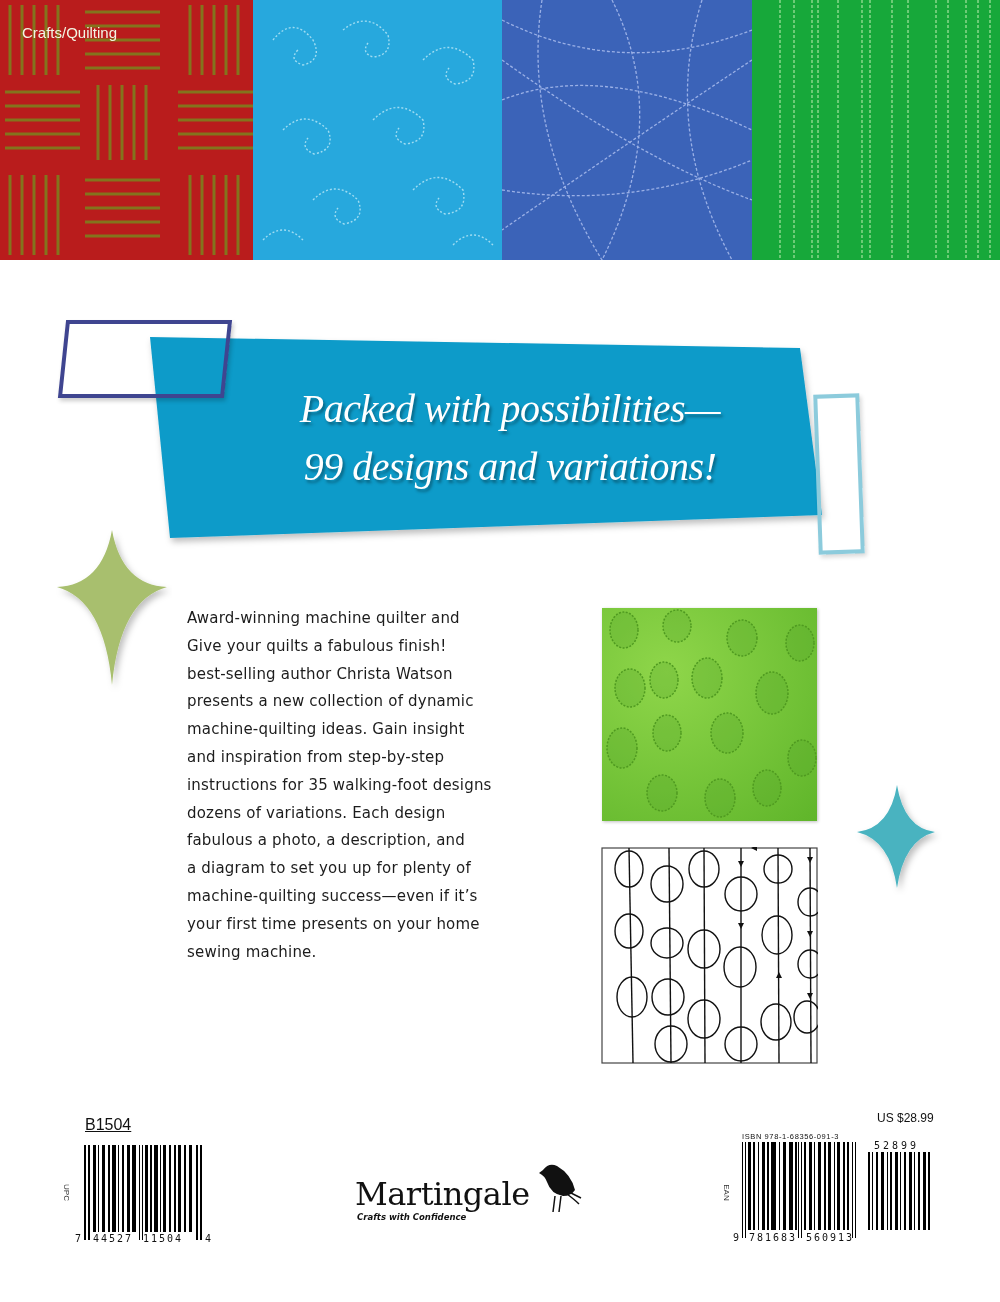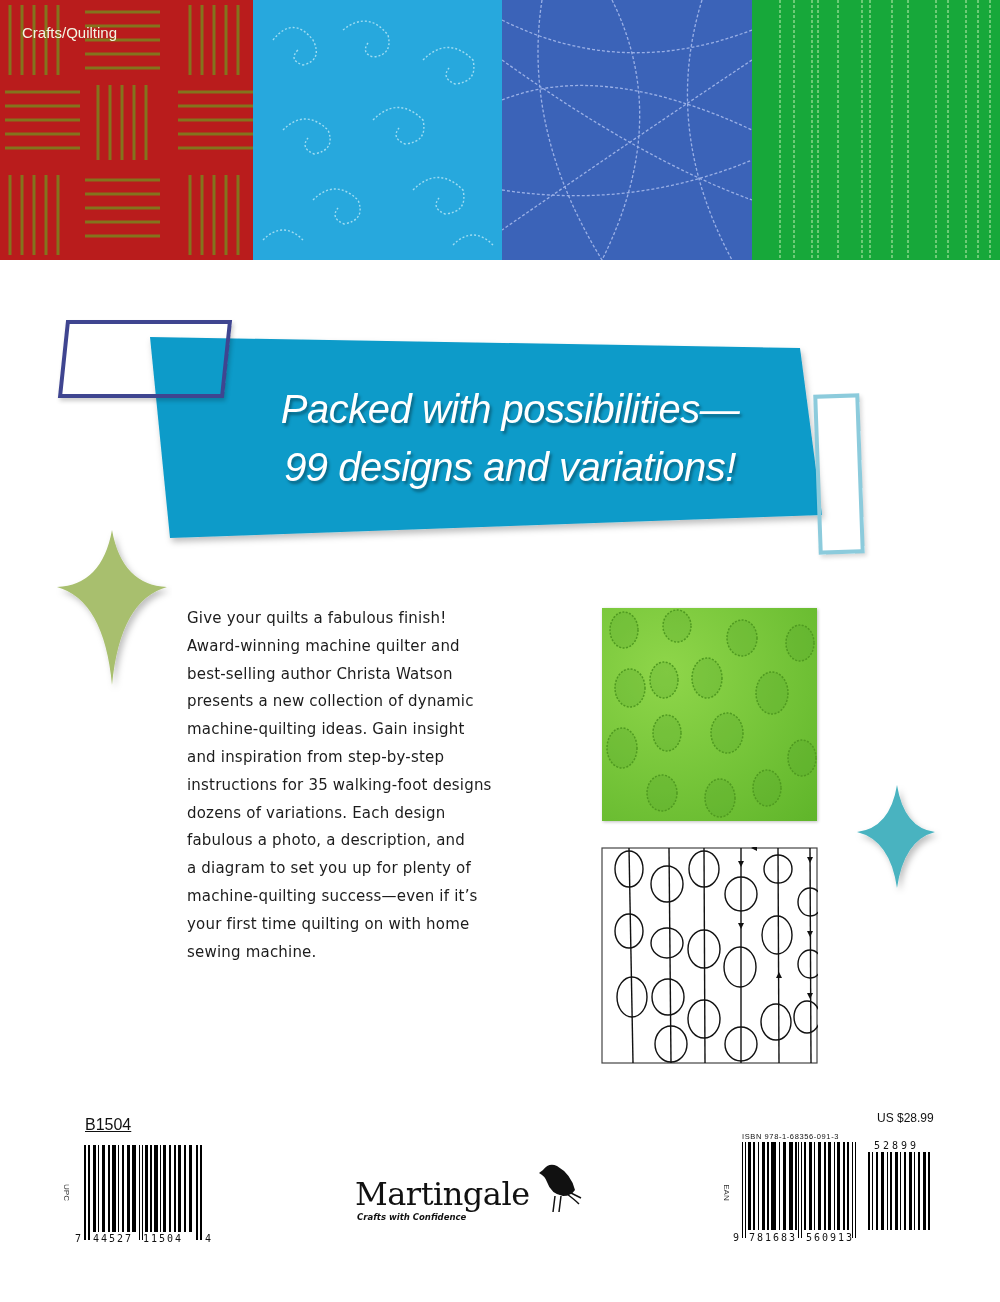--- a/index.html
+++ b/index.html
@@ -9,21 +9,21 @@
   .swatch { position: absolute; top: 0; height: 260px; overflow: hidden; }
   .sw1 { left: 0; width: 253px; background: #b91c1c; }
   .sw2 { left: 253px; width: 249px; background: #27a8dd; }
   .sw3 { left: 502px; width: 250px; background: #3b63b8; }
   .sw4 { left: 752px; width: 248px; background: #17a83a; }
   .category { position: absolute; left: 22px; top: 24px; color: #f2f6e4; font-family: "Liberation Sans", sans-serif; font-size: 15px; }
   
   .frame1 { position: absolute; left: 62px; top: 320px; width: 158px; height: 70px; border: 4px solid #3f4590; transform: skewX(-6deg); box-shadow: 2px 3px 4px rgba(0,0,0,0.2); z-index: 3; }
   .frame2 { position: absolute; left: 816px; top: 394px; width: 38px; height: 152px; border: 4px solid #8ccbdc; transform: rotate(-2deg); box-shadow: 2px 3px 4px rgba(0,0,0,0.15); z-index: 3; }
   .banner-svg { position: absolute; left: 0; top: 300px; z-index: 2; }
-  .headline { position: absolute; left: 200px; top: 380px; width: 620px; text-align: center; color: #ffffff; font-family: Liberation Sans, sans-serif; font-style: italic; font-size: 40px; line-height: 58px; text-shadow: 2px 3px 3px rgba(0,0,0,0.35); z-index: 4; letter-spacing: -0.5px; }
+  .headline { position: absolute; left: 200px; top: 380px; width: 620px; text-align: center; color: #ffffff; font-family: Liberation Serif, serif; font-style: italic; font-size: 40px; line-height: 58px; text-shadow: 2px 3px 3px rgba(0,0,0,0.35); z-index: 4; letter-spacing: -0.5px; }
   
   .desc { position: absolute; left: 187px; top: 605px; width: 360px; font-family: "DejaVu Sans", sans-serif; font-size: 15px; line-height: 27.8px; color: #1c1c1c; letter-spacing: 0.2px; }
   .desc span { display: block; white-space: nowrap; }
   
   .photo { position: absolute; left: 602px; top: 608px; width: 215px; height: 213px; background: radial-gradient(circle at 30% 30%, #8fd64a, #5fb52a); box-shadow: 1px 1px 3px rgba(0,0,0,0.25); overflow: hidden; }
   .diagram { position: absolute; left: 601px; top: 847px; width: 217px; height: 217px; }
   
   .smalltxt { font-family: "Liberation Sans", sans-serif; }
 </style>
 </head>
@@ -100,32 +100,32 @@
 </div>
 
 <svg class="abs" style="left:52px; top:525px;" width="120" height="170">
   <path d="M60 5 Q70 60 115 62 Q68 75 60 160 Q52 75 5 62 Q50 60 60 5 Z" fill="#a8bf6e" filter="url(#sh2)"></path>
 </svg>
 <svg class="abs" style="left:852px; top:780px;" width="90" height="115">
   <path d="M45 5 Q52 48 83 52 Q52 60 45 108 Q38 60 5 52 Q38 48 45 5 Z" fill="#48b3c0" filter="url(#sh2)"></path>
 </svg>
 
 <div class="desc">
+  <span>Award-winning machine quilter and</span>
   <span>Give your quilts a fabulous finish!</span>
-  <span>Award-winning machine quilter and</span>
   <span>best-selling author Christa Watson</span>
   <span>presents a new collection of dynamic</span>
   <span>machine-quilting ideas. Gain insight</span>
   <span>and inspiration from step-by-step</span>
   <span>instructions for 35 walking-foot designs</span>
   <span>dozens of variations. Each design</span>
   <span>fabulous a photo, a description, and</span>
   <span>a diagram to set you up for plenty of</span>
   <span>machine-quilting success—even if it’s</span>
-  <span>your first time quilting on with home</span>
+  <span>your first time presents on your home</span>
   <span>sewing machine.</span>
 </div>
 
 <div class="photo">
   <svg width="215" height="213">
     <g stroke="#4f9a20" stroke-width="1.5" fill="rgba(80,160,40,0.25)" stroke-dasharray="2 1.5">
       <ellipse cx="22" cy="22" rx="14" ry="18"></ellipse>
         <ellipse cx="75" cy="18" rx="14" ry="16"></ellipse>
         <ellipse cx="140" cy="30" rx="15" ry="18"></ellipse>
         <ellipse cx="198" cy="35" rx="14" ry="18"></ellipse>

